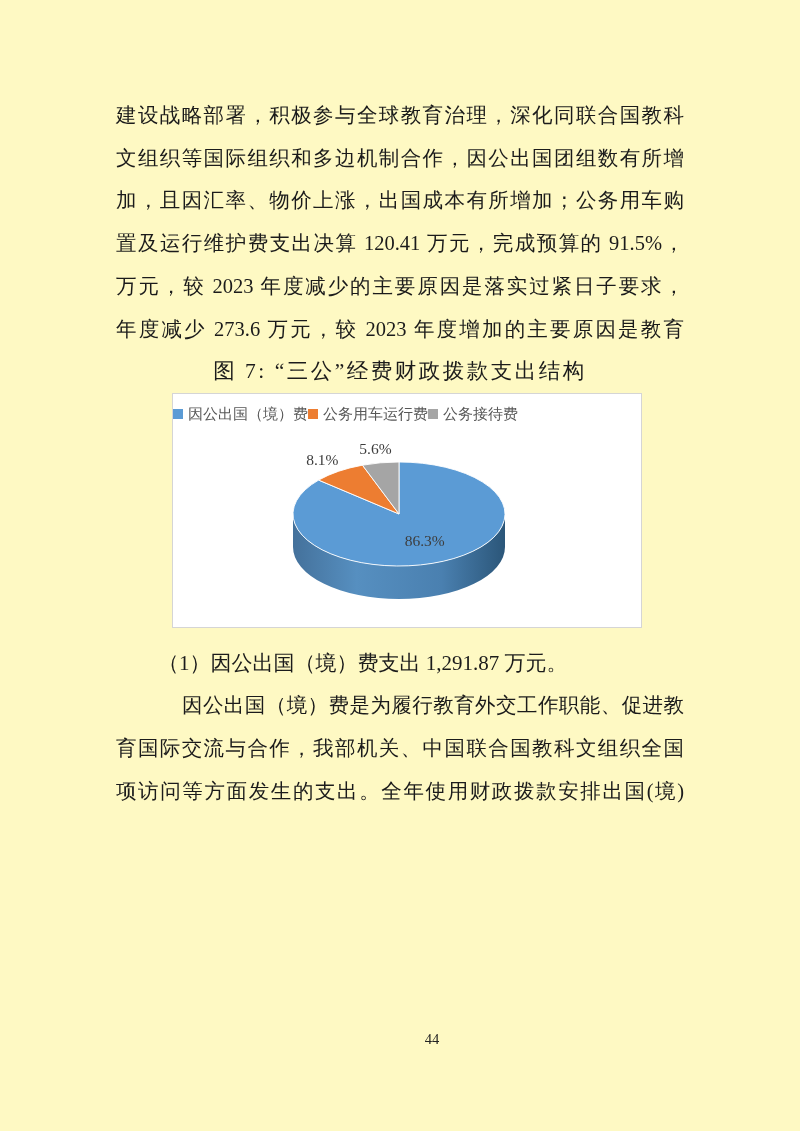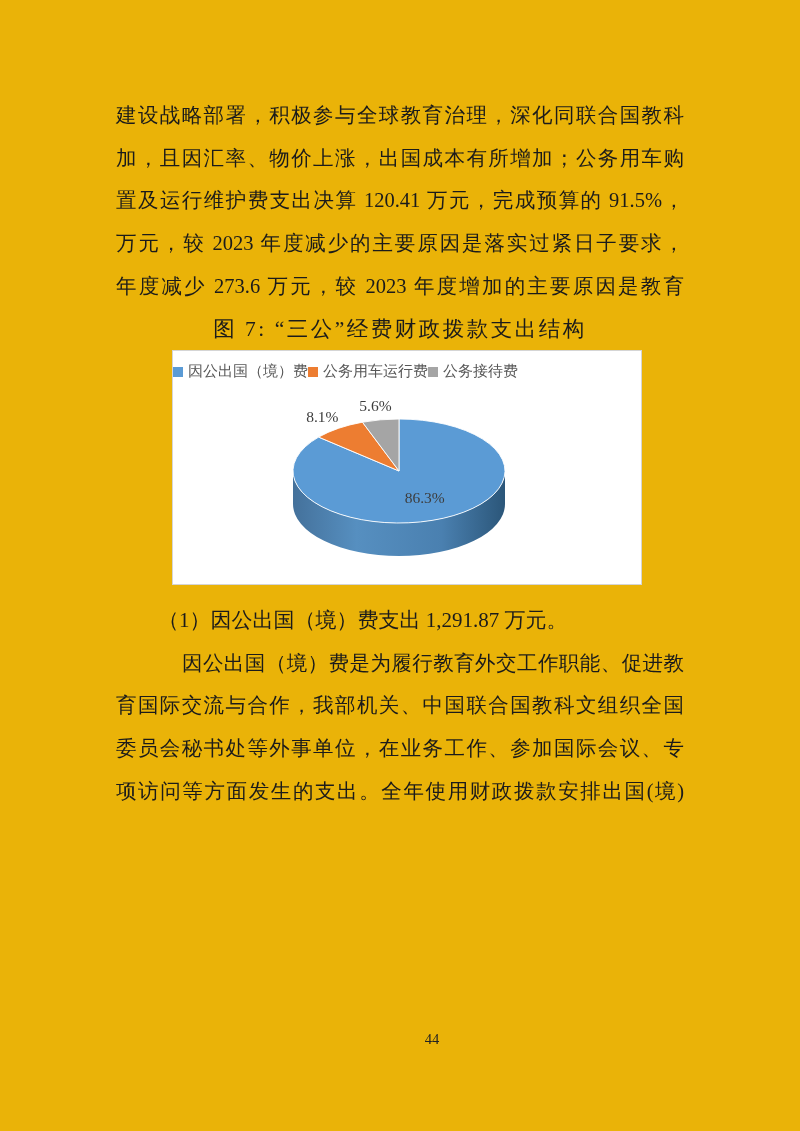--- a/index.html
+++ b/index.html
@@ -1,19 +1,19 @@
 <!DOCTYPE html>
 <html><head>
 <meta charset="utf-8">
 <style>
   html,body{margin:0;padding:0;background:#ffffff;}
   .page{
     position:relative;
     width:800px;height:1131px;
-    background:#eab308;
+    background:#fef9c3;
     font-family:"Liberation Serif","DejaVu Serif",serif;
     color:#1b1b1b;
     overflow:hidden;
   }
   .content{position:absolute;left:116px;top:94px;width:568px;}
   .tline{
     font-size:20.5px;
     line-height:42.7px;
     text-align:justify;
     text-align-last:justify;
@@ -53,20 +53,21 @@
   }
 </style>
 </head>
 <body>
 
 <div class="page">
   <div class="content">
 
     <div class="para">
       <div class="tline">建设战略部署，积极参与全球教育治理，深化同联合国教科</div>
+      <div class="tline">文组织等国际组织和多边机制合作，因公出国团组数有所增</div>
       <div class="tline">加，且因汇率、物价上涨，出国成本有所增加；公务用车购</div>
       <div class="tline">置及运行维护费支出决算 120.41 万元，完成预算的 91.5%，</div>
       <div class="tline">万元，较 2023 年度减少的主要原因是落实过紧日子要求，</div>
       <div class="tline">年度减少 273.6 万元，较 2023 年度增加的主要原因是教育</div>
     </div>
 
     <div class="fig-title">图 7: “三公”经费财政拨款支出结构</div>
 
     <div class="chart-box">
       <svg id="pie-svg" width="468" height="233" viewBox="0 0 468 233">
@@ -100,20 +101,19 @@
           <span>公务接待费</span>
         </span>
       </div>
     </div>
 
     <div class="item-heading">（1）因公出国（境）费支出 1,291.87 万元。</div>
 
     <div class="para">
       <div class="tline first-indent">因公出国（境）费是为履行教育外交工作职能、促进教</div>
       <div class="tline">育国际交流与合作，我部机关、中国联合国教科文组织全国</div>
-      <div class="tline">委员会秘书处等外事单位，在业务工作、参加国际会议、专</div>
       <div class="tline">项访问等方面发生的支出。全年使用财政拨款安排出国(境)</div>
     </div>
 
   </div>
 
   <div class="page-number">44</div>
 </div>
 
 </body></html>

